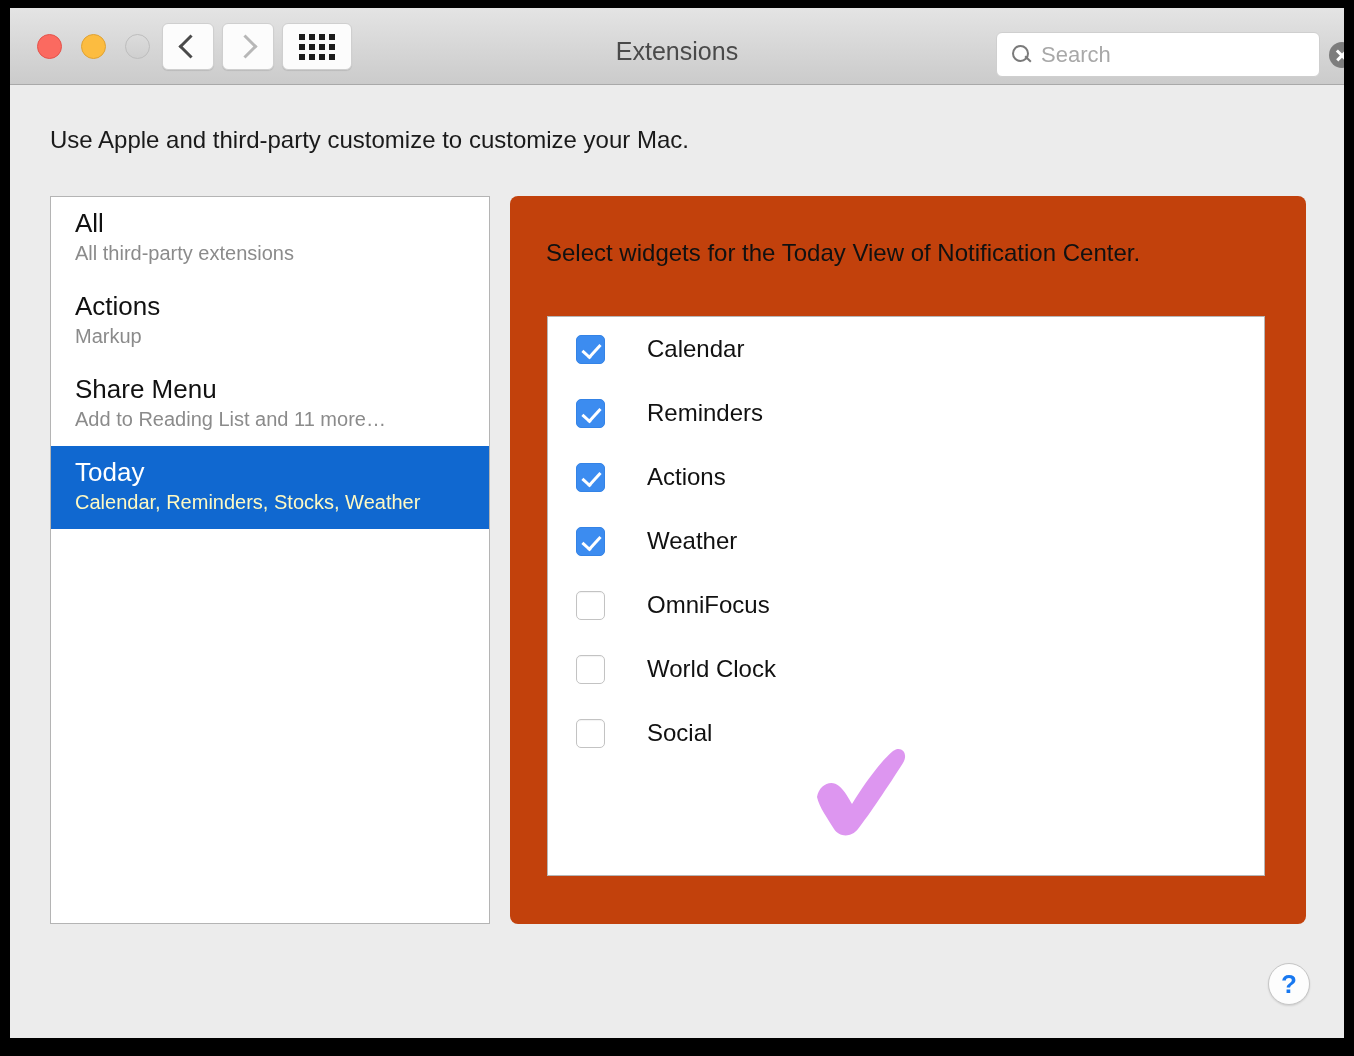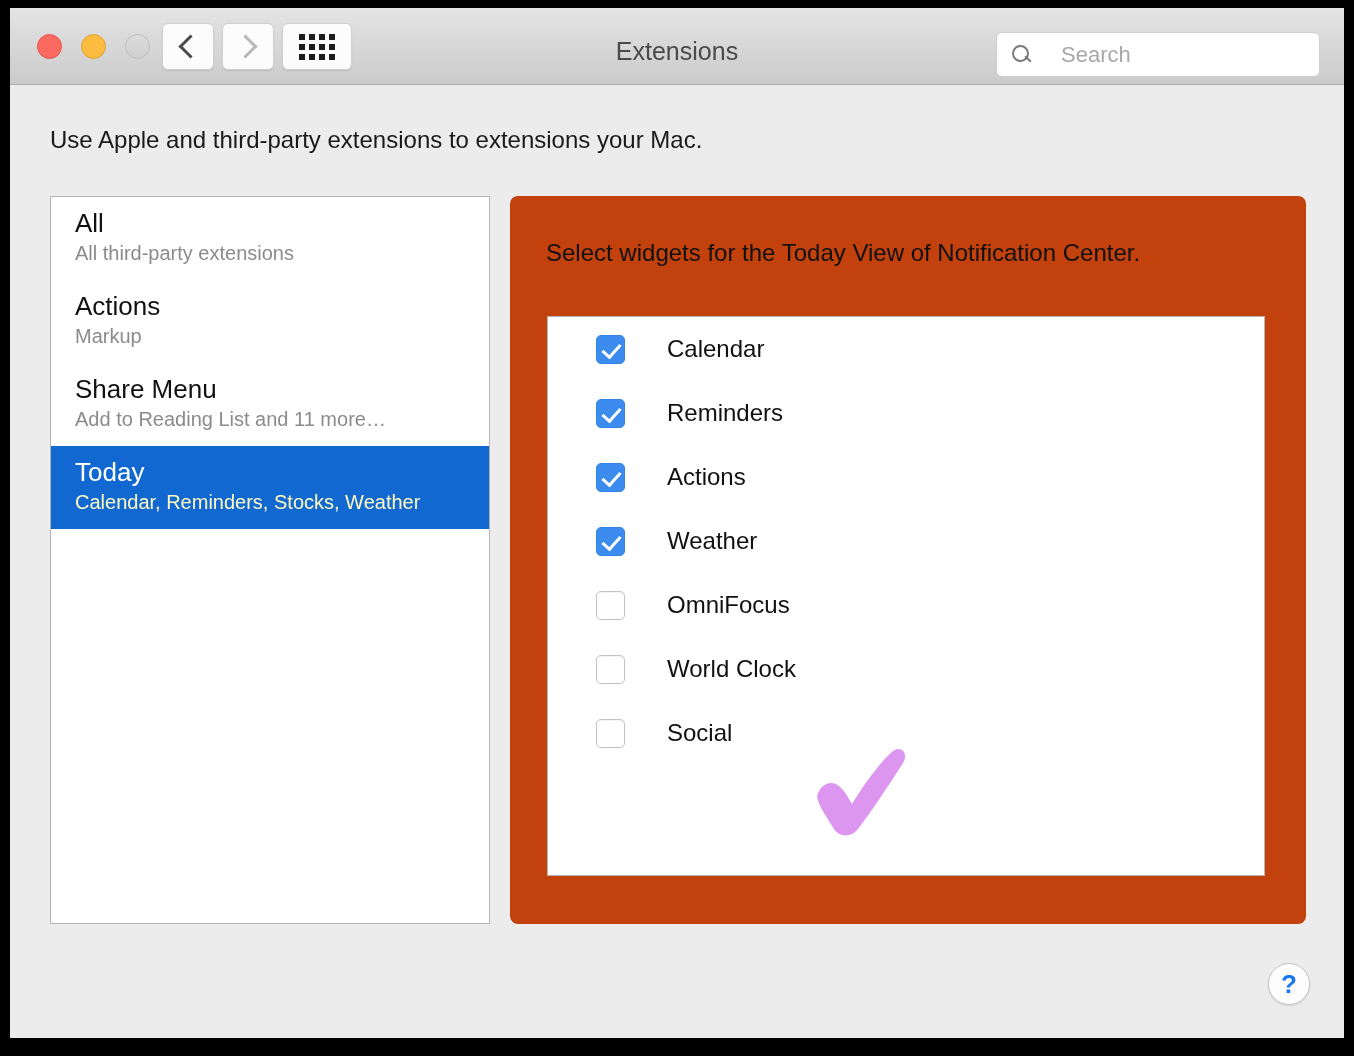--- a/index.html
+++ b/index.html
@@ -50,21 +50,21 @@
 
   .win-title {
     position:absolute; left:0; top:29px; width:100%;
     text-align:center; font-size:25px; color:#4a4a4a;
   }
 
   .search {
     position:absolute; right:24px; top:24px;
     width:324px; height:45px; border-radius:6px;
     background:#fff; border:1px solid #cfcfcf;
-    display:flex; align-items:center; padding:0 10px;gap:20px;
+    display:flex; align-items:center; padding:0 10px;
   }
   .s-ico { width:22px; height:22px; position:relative; flex:none; margin-left:4px; }
   .s-ico::before {
     content:""; position:absolute; left:1px; top:1px; width:13px; height:13px;
     border:2px solid #7a7a7a; border-radius:50%;
   }
   .s-ico::after {
     content:""; position:absolute; left:13px; top:14px; width:8px; height:2px;
     background:#7a7a7a; transform:rotate(45deg);
   }
@@ -111,21 +111,21 @@
     position:absolute; left:36px; top:43px;
     font-size:24px; color:#111;
   }
   .widget-box {
     position:absolute; left:37px; top:120px;
     width:718px; height:560px;
     background:#fff; border:1px solid #b6b6b6;
   }
   .widget-row {
     display:flex; align-items:center;
-    height:64px; padding-left:28px;margin-left:20px;
+    height:64px; padding-left:28px;
   }
   .cb {
     width:29px; height:29px; border-radius:5px; flex:none;
     position:relative;
   }
   .cb.off { background:#fff; border:1px solid #c3c3c3; box-shadow:inset 0 1px 1px rgba(0,0,0,.05); }
   .cb.on  { background:#3c8cf0; border:1px solid #3483e6; }
   .cb.on::after {
     content:""; position:absolute; left:9px; top:4px;
     width:8px; height:15px;
@@ -188,21 +188,21 @@
 
       <div class="win-title">Extensions</div>
 
       <div class="search">
         <span class="s-ico"></span>
         <input class="s-input" type="text" value="" placeholder="Search" style="">
         <span class="s-clear"></span>
       </div>
     </div>
 
-    <div class="intro">Use Apple and third-party extensions to extensions your Mac.</div>
+    <div class="intro">Use Apple and third-party customize to customize your Mac.</div>
 
     <div class="sidebar">
       <div class="side-item">
         <div class="s-title">All</div>
         <div class="s-sub">All third-party extensions</div>
       </div>
       <div class="side-item">
         <div class="s-title">Actions</div>
         <div class="s-sub">Markup</div>
       </div>

